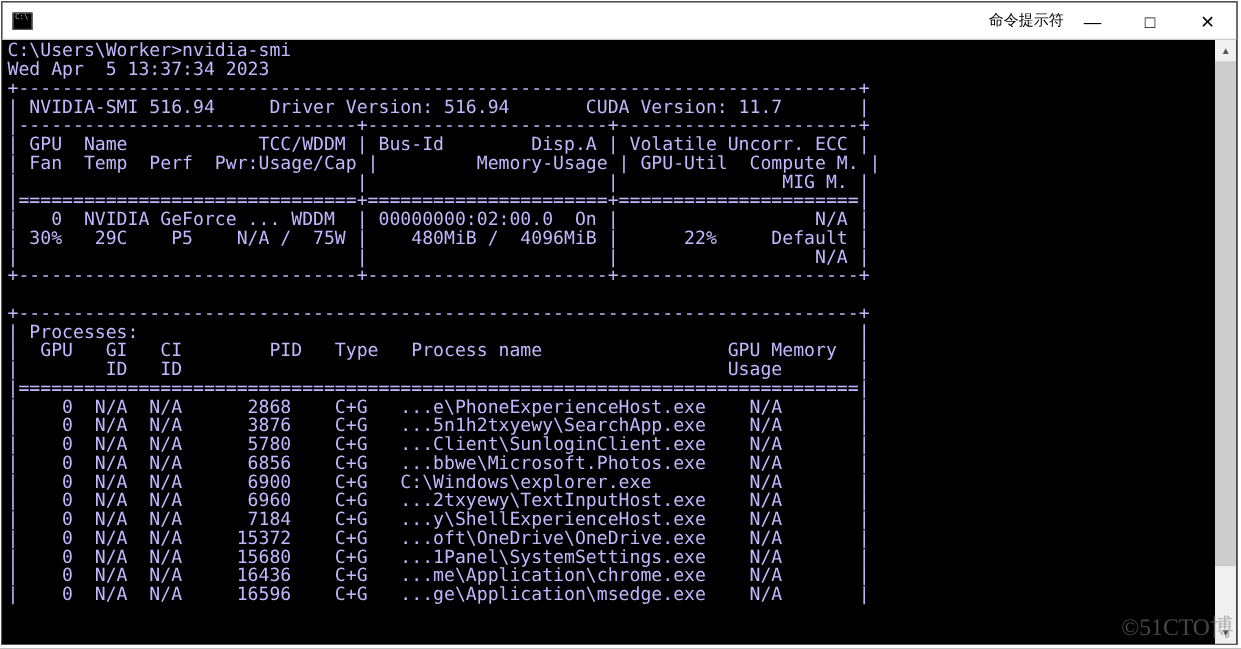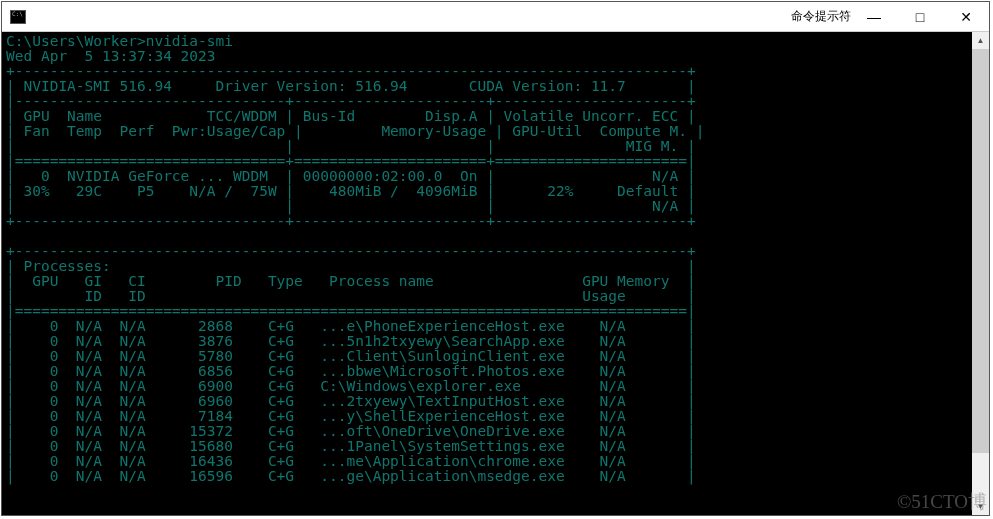--- a/index.html
+++ b/index.html
@@ -5,21 +5,21 @@
   * { margin:0; padding:0; box-sizing:border-box; }
   body { width:993px; height:519px; background:#fff; font-family:"Microsoft YaHei","SimSun",sans-serif; overflow:hidden; position:relative; }
   .window { width:989px; height:515px; border:1px solid #555; background:#000; margin:1px; display:flex; flex-direction:column; }
   .titlebar { height:30px; background:#fff; display:flex; align-items:center; border-bottom:1px solid #ccc;text-align:right; }
   .title-icon { width:16px; height:14px; margin:0 6px 0 8px; background:#000; border:1px solid #555; position:relative; }
   .title-icon::before { content:"C:\\"; color:#aaa; font-size:6px; position:absolute; top:-1px; left:1px; font-family:monospace; }
   .title-text { font-size:12px; color:#000; flex:1; }
   .win-btns { display:flex; height:100%; }
   .win-btn { width:46px; height:100%; display:flex; align-items:center; justify-content:center; font-size:14px; color:#000; cursor:pointer; font-family:sans-serif; }
   .term-wrap { flex:1; display:flex; background:#000; overflow:hidden; }
-  .term { flex:1; background:#000; color:#0f766e; font-family:"NSimSun","SimSun","Consolas",monospace; font-size:14.5px; line-height:15px; white-space:pre; padding:2px 0 0 4px; overflow:hidden; letter-spacing:0px; }
+  .term { flex:1; background:#000; color:#c4b5fd; font-family:"NSimSun","SimSun","Consolas",monospace; font-size:14.5px; line-height:15px; white-space:pre; padding:2px 0 0 4px; overflow:hidden; letter-spacing:0px; }
   .scrollbar { width:17px; background:#f0f0f0; display:flex; flex-direction:column; }
   .sb-btn { height:17px; background:#f0f0f0; display:flex; align-items:center; justify-content:center; font-size:8px; color:#555; cursor:pointer; }
   .sb-track { flex:1; background:#f0f0f0; position:relative; }
   .sb-thumb { width:100%; background:#cdcdcd; position:absolute; top:0; height:90%; }
   .watermark { position:absolute; right:6px; bottom:4px; color:rgba(130,130,130,0.55); font-size:19px; font-family:Liberation Serif, serif; pointer-events:none; }
 </style>
 </head>
 <body>
 
 <div class="window">

